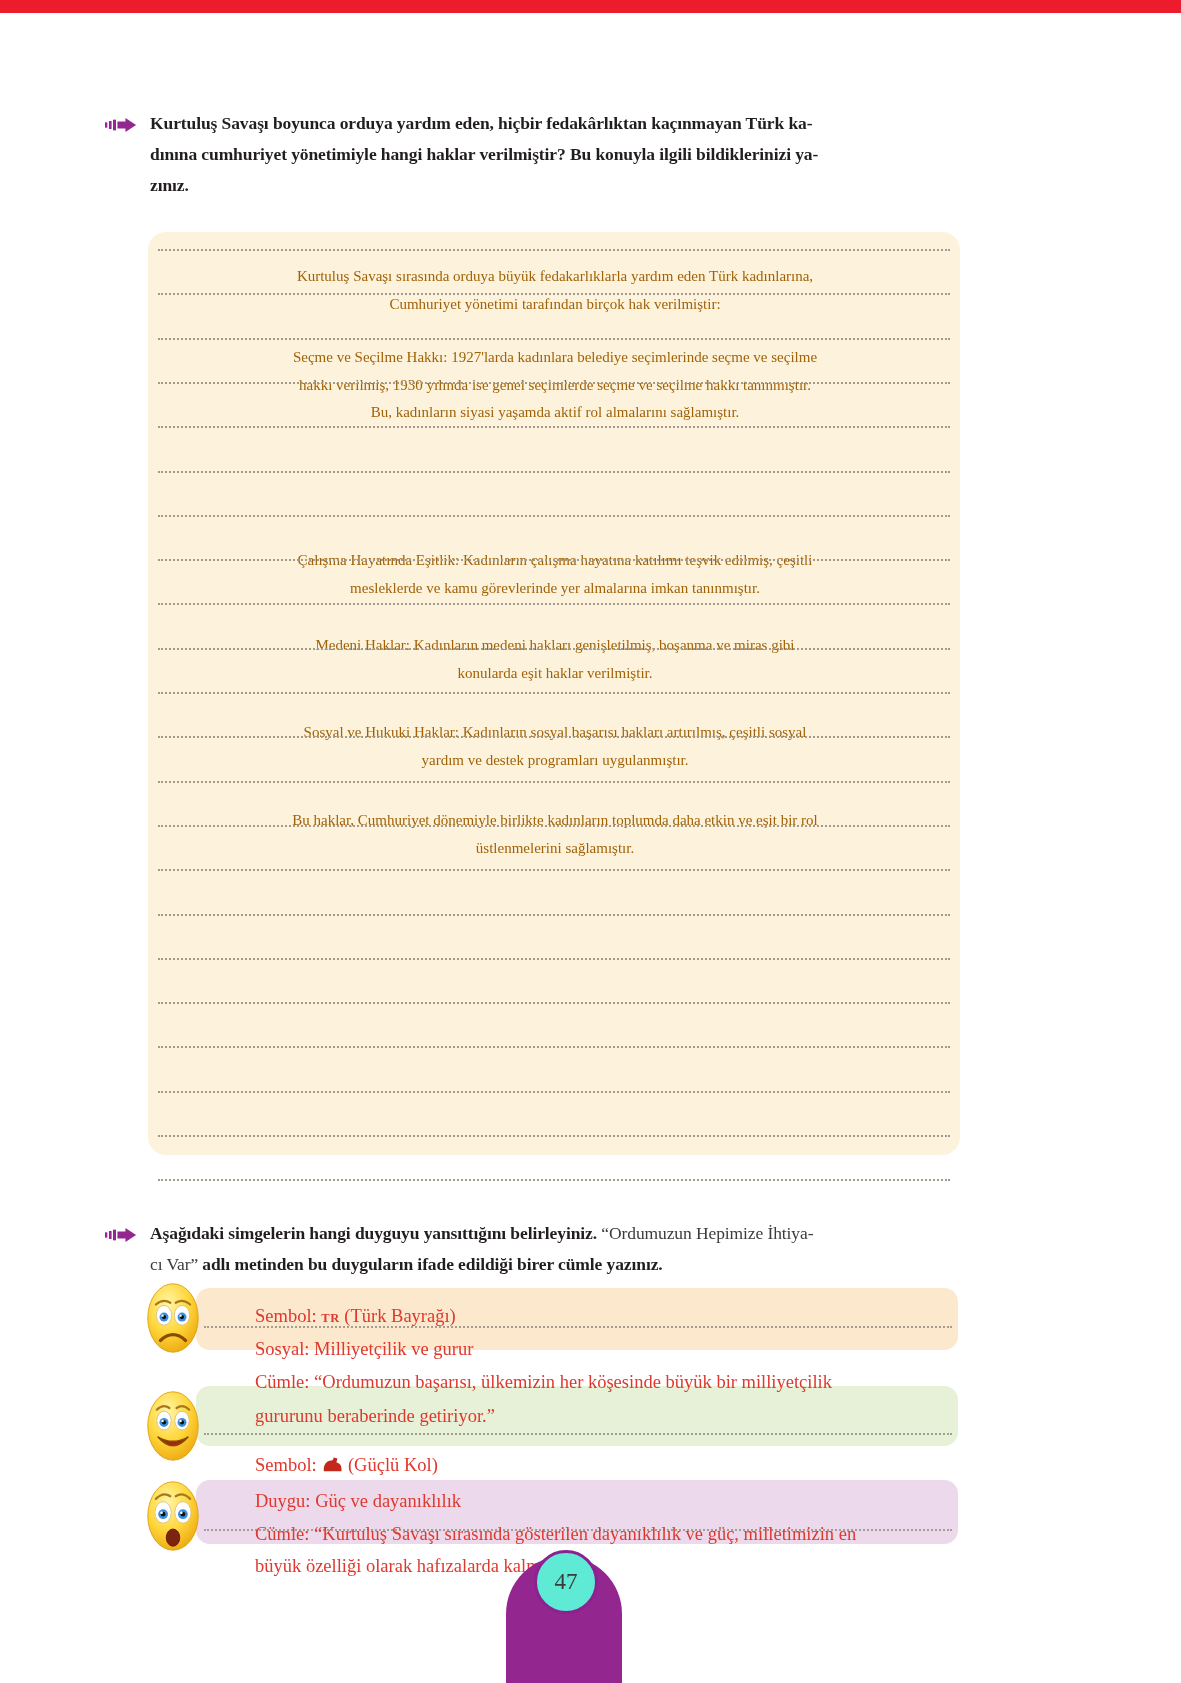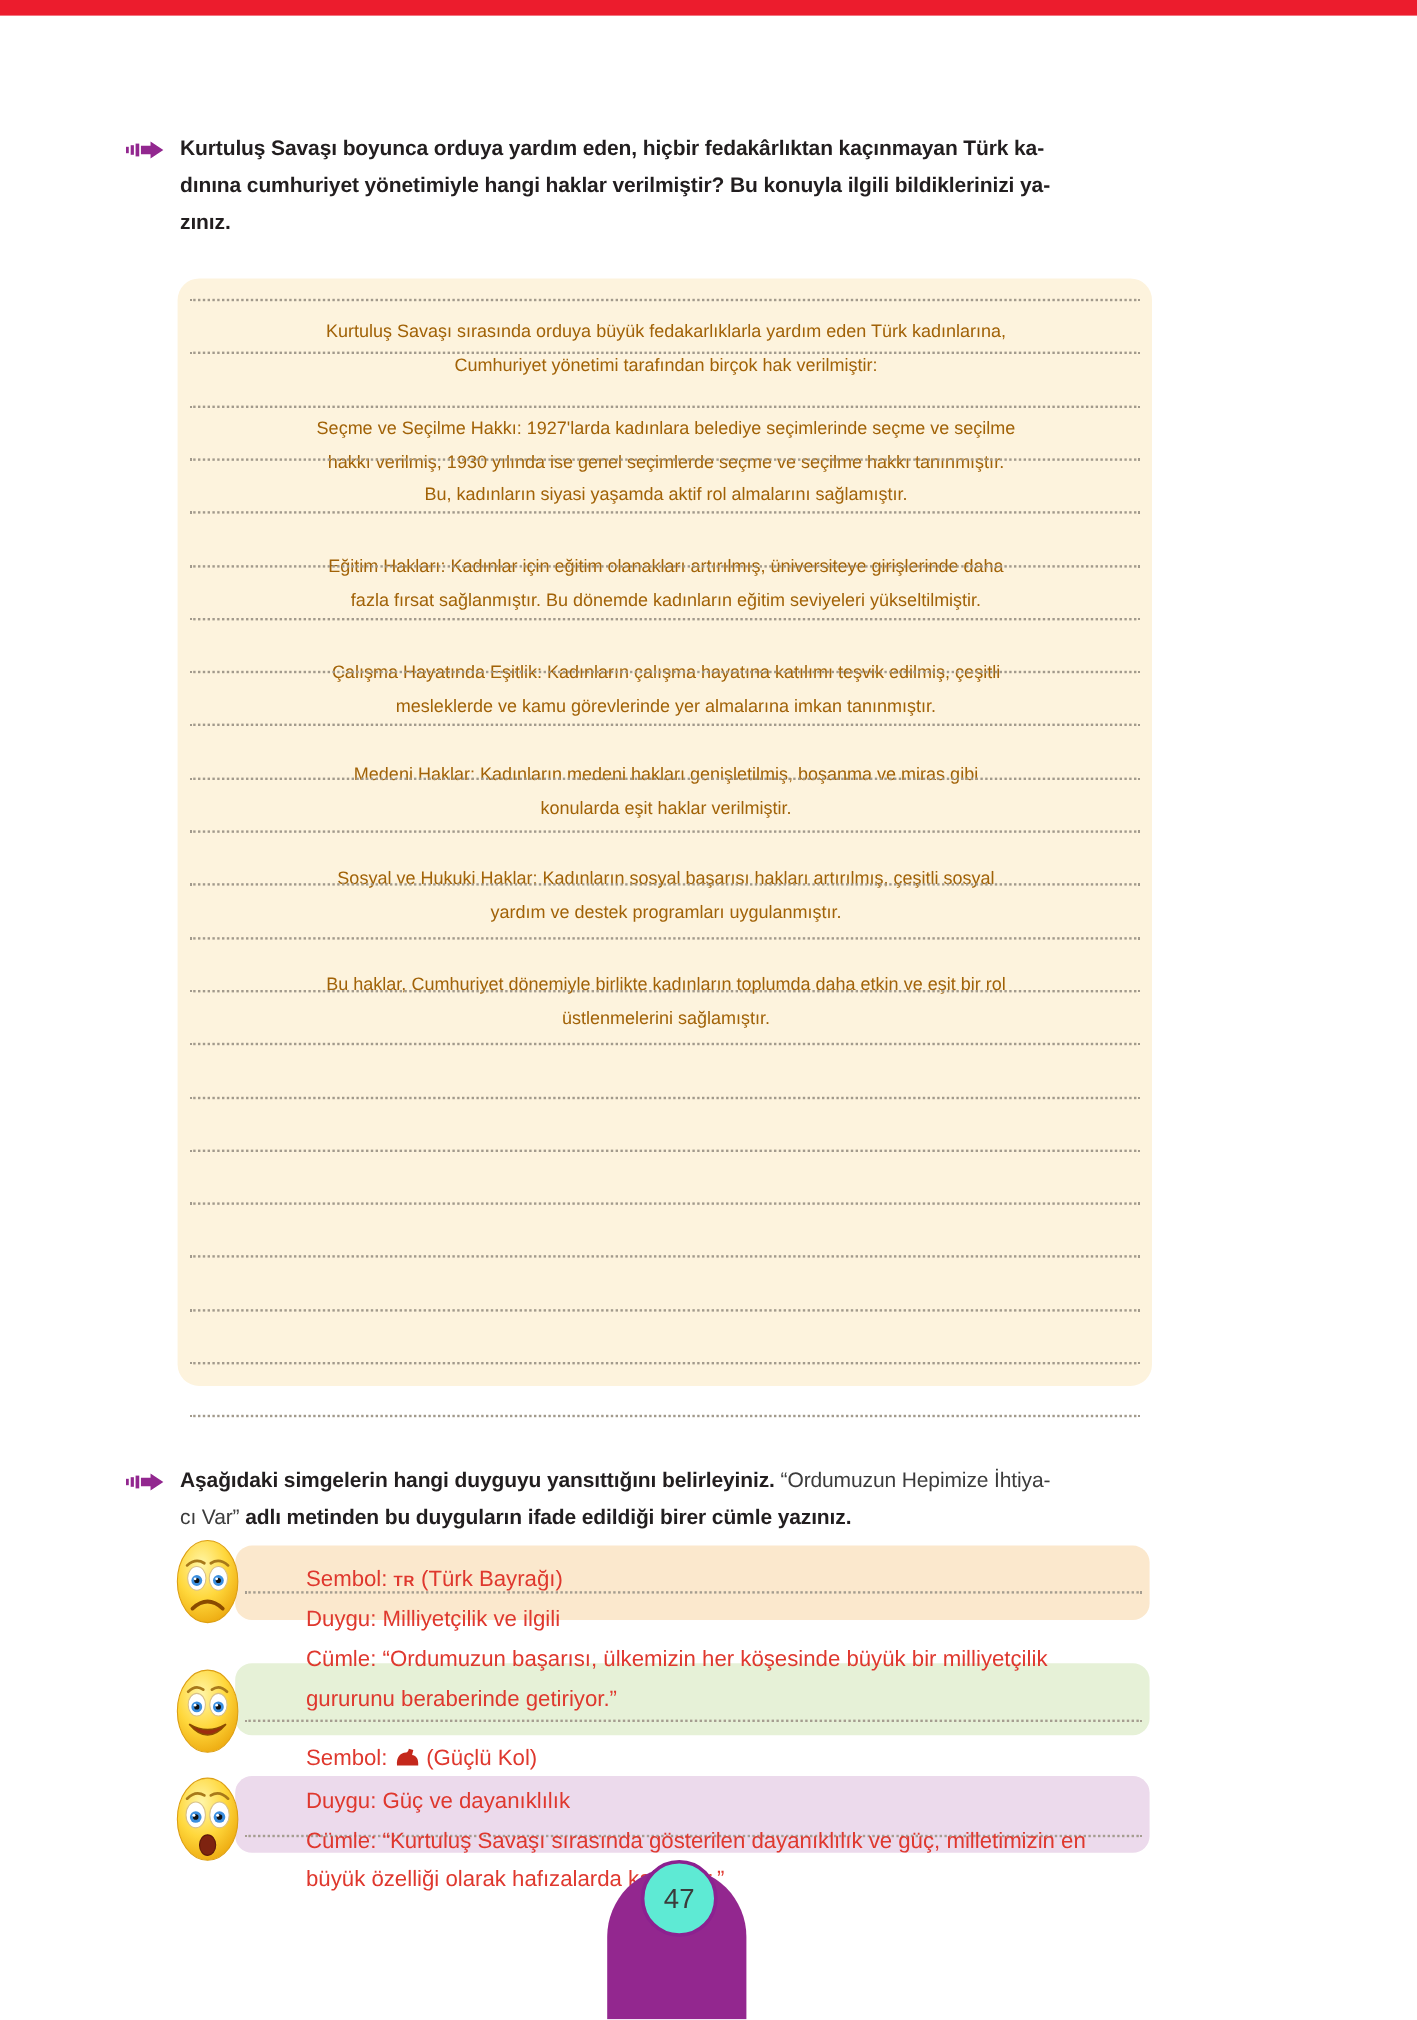--- a/index.html
+++ b/index.html
@@ -1,17 +1,17 @@
 <!DOCTYPE html>
 <html><head>
 <meta charset="utf-8">
 <style>
   html,body{margin:0;padding:0;background:#ffffff;}
   .page{position:relative;width:1181px;height:1683px;background:#ffffff;
-        font-family:Liberation Sans, sans-serif;overflow:hidden;}
+        font-family:Liberation Serif, serif;overflow:hidden;}
   .topbar{position:absolute;left:0;top:0;width:1181px;height:13px;background:#ec1c2d;}
 
   .bullet{position:absolute;left:105px;width:32px;height:18px;}
   .q-block{position:absolute;left:150px;width:820px;color:#221e1f;
            font-weight:bold;font-size:17.5px;line-height:31px;letter-spacing:-0.1px;}
   .q-block .reg{font-weight:normal;color:#3c3c3c;}
 
   .answer-box{position:absolute;left:148px;top:232px;width:812px;height:923px;
               background:#fdf3dd;border-radius:18px;}
   .rule{position:absolute;left:10px;right:10px;height:0;border-top:2px dotted #a29a8c;}
@@ -63,24 +63,20 @@
   <div class="answer-box">
     <div></div>
     <div class="para" style="top:31px">
       <div>Kurtuluş Savaşı sırasında orduya büyük fedakarlıklarla yardım eden Türk kadınlarına,</div>
       <div>Cumhuriyet yönetimi tarafından birçok hak verilmiştir:</div>
     </div>
     <div class="para" style="top:112px">
       <div>Seçme ve Seçilme Hakkı: 1927'larda kadınlara belediye seçimlerinde seçme ve seçilme</div>
       <div>hakkı verilmiş, 1930 yılında ise genel seçimlerde seçme ve seçilme hakkı tanınmıştır.</div>
       <div>Bu, kadınların siyasi yaşamda aktif rol almalarını sağlamıştır.</div>
-    </div>
-    <div class="para" style="top:227px">
-      <div>Eğitim Hakları: Kadınlar için eğitim olanakları artırılmış, üniversiteye girişlerinde daha</div>
-      <div>fazla fırsat sağlanmıştır. Bu dönemde kadınların eğitim seviyeleri yükseltilmiştir.</div>
     </div>
     <div class="para" style="top:315px">
       <div>Çalışma Hayatında Eşitlik: Kadınların çalışma hayatına katılımı teşvik edilmiş, çeşitli</div>
       <div>mesleklerde ve kamu görevlerinde yer almalarına imkan tanınmıştır.</div>
     </div>
     <div class="para" style="top:400px">
       <div>Medeni Haklar: Kadınların medeni hakları genişletilmiş, boşanma ve miras gibi</div>
       <div>konularda eşit haklar verilmiştir.</div>
     </div>
     <div class="para" style="top:487px">
@@ -200,21 +196,21 @@
       <circle cx="41" cy="38" r="2.6" fill="#101010"></circle>
       <circle cx="39.3" cy="36.3" r="1.4" fill="#fff"></circle>
     <ellipse cx="30" cy="64" rx="7.5" ry="9.5" fill="#7e2310" stroke="#5f1a0a" stroke-width="1"></ellipse>
   </svg>
 
   <div class="sym-line" style="top:1303px">
     <span>Sembol:</span>
     <span class="flag-code">TR</span>
     <span>(Türk Bayrağı)</span>
   </div>
-  <div class="sym-line" style="top:1336px">Duygu: Milliyetçilik ve ilgili</div>
+  <div class="sym-line" style="top:1336px">Sosyal: Milliyetçilik ve gurur</div>
   <div class="sym-line" style="top:1369px">Cümle: “Ordumuzun başarısı, ülkemizin her köşesinde büyük bir milliyetçilik</div>
   <div class="sym-line" style="top:1403px">gururunu beraberinde getiriyor.”</div>
 
   <div class="sym-line" style="top:1452px">
     <span>Sembol:</span>
     <svg class="muscle" width="22" height="19" viewBox="0 0 32 28">
       <path d="M4 24 C3 14 8 8 15 8 C17 8 18 6 18.5 3.5 L24 5 L22.5 11 C27 11.5 30 15 30 21 L30 24 Z" fill="#c4281c"></path>
     </svg>
     <span>(Güçlü Kol)</span>
   </div>

